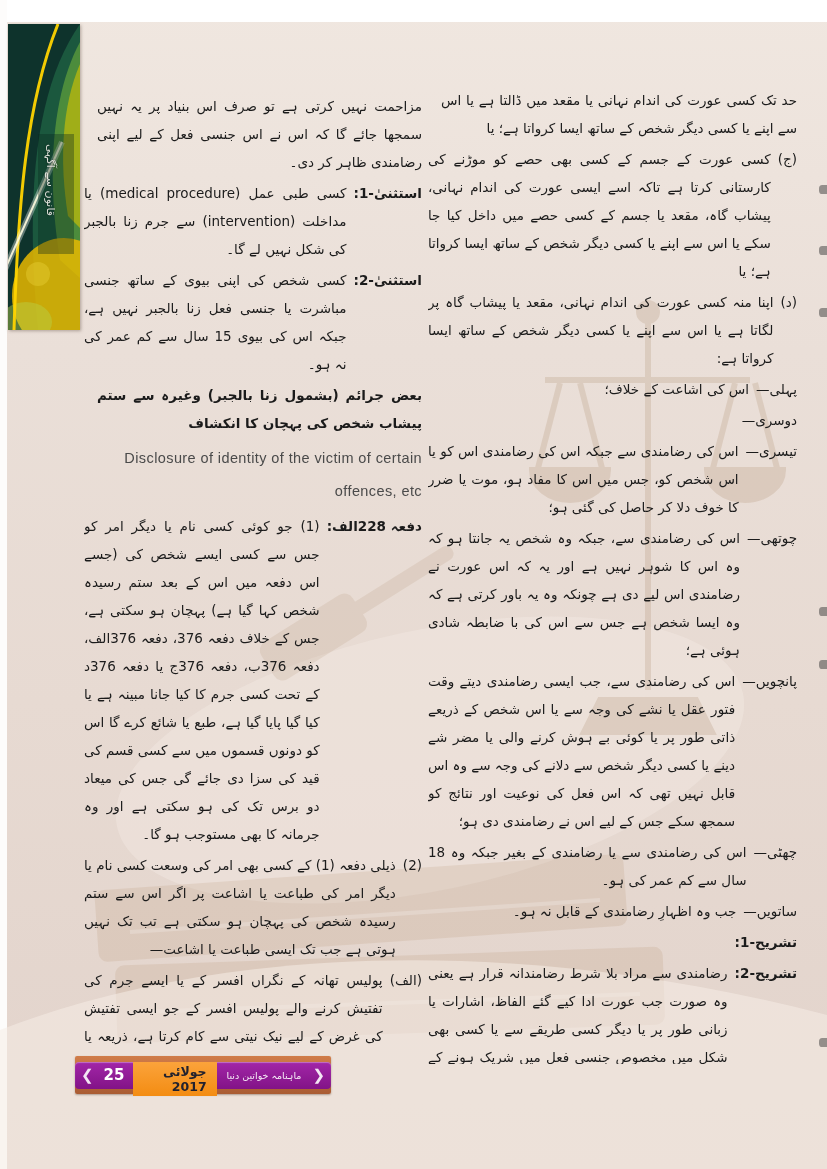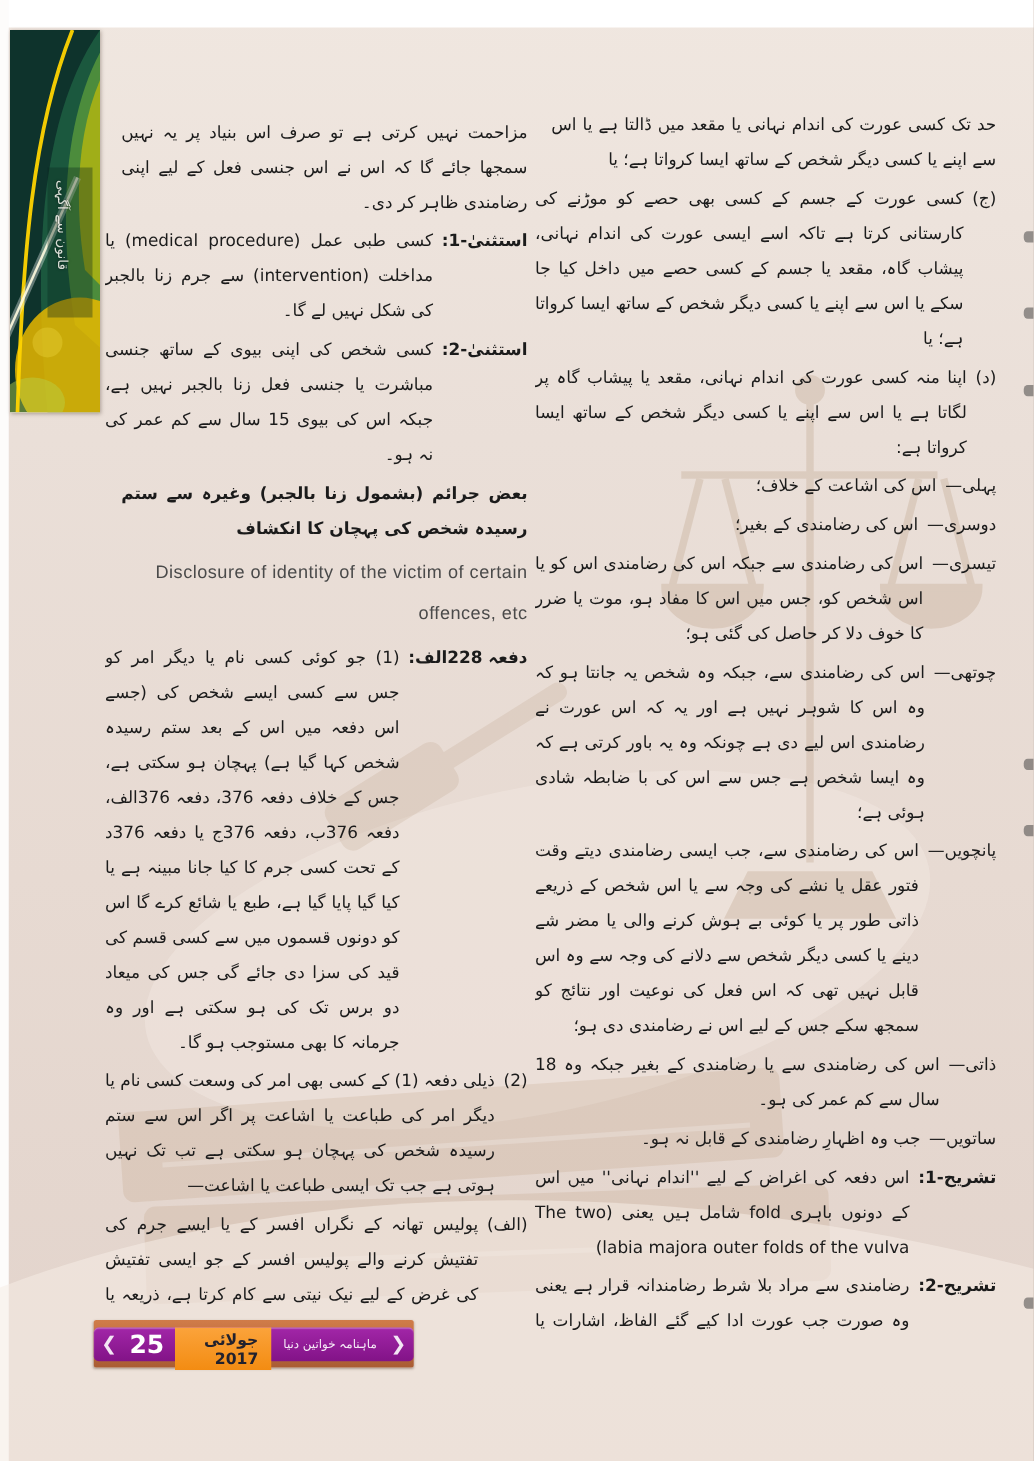--- a/index.html
+++ b/index.html
@@ -44,21 +44,21 @@
     display:flex;align-items:center;justify-content:center;
     background:linear-gradient(180deg,#d07c49 0%,#bc6a3d 55%,#a95c33 100%);
     border-radius:2px;box-shadow:0 1px 2px rgba(80,50,30,.4);
   }
   .ribbon{
     direction:ltr;display:flex;align-items:center;height:27px;
     background:linear-gradient(180deg,#a226a8,#821387);
     border-radius:4px;padding:0 3px;box-shadow:inset 0 1px 1px rgba(255,255,255,.35);
   }
   .chev{color:#f3e6f4;font-size:15px;font-weight:bold;padding:0 3px;line-height:27px;}
-  .rb-num{color:#ffffff;font-weight:bold;font-size:20px;padding:0 7px;}
+  .rb-num{color:#ffffff;font-weight:bold;font-size:15px;padding:0 7px;}
   .rb-date{
     direction:rtl;background:linear-gradient(180deg,#fba33b,#f38c12);
     color:#22222e;font-weight:bold;font-size:12.5px;
     align-self:stretch;display:flex;align-items:center;padding:17px 10px;margin:0 2px;
   }
   .rb-name{direction:rtl;color:#f6ecf7;font-size:9.5px;padding:0 8px;white-space:nowrap;}
 
   
   .frag{position:absolute;right:0;width:8px;height:9px;background:#3a3a3a;opacity:.5;border-radius:40% 0 0 40%;}
 </style>
@@ -123,64 +123,62 @@
     <div class="clause">
       <span class="m">(د)</span>
       <span class="txt">اپنا منہ کسی عورت کی اندام نہانی، مقعد یا پیشاب گاہ پر لگاتا ہے یا اس سے اپنے یا کسی دیگر شخص کے ساتھ ایسا کرواتا ہے:</span>
     </div>
     <div class="clause">
       <span class="m">پہلی—</span>
       <span class="txt">اس کی اشاعت کے خلاف؛</span>
     </div>
     <div class="clause">
       <span class="m">دوسری—</span>
-      <span class="txt">اس کی رضامندی کے بغیر؛</span>
     </div>
     <div class="clause">
       <span class="m">تیسری—</span>
       <span class="txt">اس کی رضامندی سے جبکہ اس کی رضامندی اس کو یا اس شخص کو، جس میں اس کا مفاد ہو، موت یا ضرر کا خوف دلا کر حاصل کی گئی ہو؛</span>
     </div>
     <div class="clause">
       <span class="m">چوتھی—</span>
       <span class="txt">اس کی رضامندی سے، جبکہ وہ شخص یہ جانتا ہو کہ وہ اس کا شوہر نہیں ہے اور یہ کہ اس عورت نے رضامندی اس لیے دی ہے چونکہ وہ یہ باور کرتی ہے کہ وہ ایسا شخص ہے جس سے اس کی با ضابطہ شادی ہوئی ہے؛</span>
     </div>
     <div class="clause">
       <span class="m">پانچویں—</span>
       <span class="txt">اس کی رضامندی سے، جب ایسی رضامندی دیتے وقت فتور عقل یا نشے کی وجہ سے یا اس شخص کے ذریعے ذاتی طور پر یا کوئی بے ہوش کرنے والی یا مضر شے دینے یا کسی دیگر شخص سے دلانے کی وجہ سے وہ اس قابل نہیں تھی کہ اس فعل کی نوعیت اور نتائج کو سمجھ سکے جس کے لیے اس نے رضامندی دی ہو؛</span>
     </div>
     <div class="clause">
-      <span class="m">ذاتی—</span>
+      <span class="m">چھٹی—</span>
       <span class="txt">اس کی رضامندی سے یا رضامندی کے بغیر جبکہ وہ 18 سال سے کم عمر کی ہو۔</span>
     </div>
     <div class="clause">
       <span class="m">ساتویں—</span>
       <span class="txt">جب وہ اظہارِ رضامندی کے قابل نہ ہو۔</span>
     </div>
     <div class="clause">
       <span class="m bold">تشریح-1:</span>
-      <span class="txt">اس دفعہ کی اغراض کے لیے ''اندام نہانی'' میں اس کے دونوں باہری fold شامل ہیں یعنی (The two labia majora outer folds of the vulva)</span>
     </div>
     <div class="clause">
       <span class="m bold">تشریح-2:</span>
       <span class="txt">رضامندی سے مراد بلا شرط رضامندانہ قرار ہے یعنی وہ صورت جب عورت ادا کیے گئے الفاظ، اشارات یا زبانی طور پر یا دیگر کسی طریقے سے یا کسی بھی شکل میں مخصوص جنسی فعل میں شریک ہونے کے لیے رضامند ہو جاتی ہے۔</span>
     </div>
 
   </div>
 
   <div class="col col-left">
     <div class="para">مزاحمت نہیں کرتی ہے تو صرف اس بنیاد پر یہ نہیں سمجھا جائے گا کہ اس نے اس جنسی فعل کے لیے اپنی رضامندی ظاہر کر دی۔</div>
     <div class="clause">
       <span class="m bold">استثنیٰ-1:</span>
       <span class="txt">کسی طبی عمل (medical procedure) یا مداخلت (intervention) سے جرم زنا بالجبر کی شکل نہیں لے گا۔</span>
     </div>
     <div class="clause">
       <span class="m bold">استثنیٰ-2:</span>
       <span class="txt">کسی شخص کی اپنی بیوی کے ساتھ جنسی مباشرت یا جنسی فعل زنا بالجبر نہیں ہے، جبکہ اس کی بیوی 15 سال سے کم عمر کی نہ ہو۔</span>
     </div>
-    <div class="para bold">بعض جرائم (بشمول زنا بالجبر) وغیرہ سے ستم رسیدہ شخص کی پہچان کا انکشاف</div>
+    <div class="para bold">بعض جرائم (بشمول زنا بالجبر) وغیرہ سے ستم پیشاب شخص کی پہچان کا انکشاف</div>
     <div class="en-heading">Disclosure of identity of the victim of certain offences, etc</div>
     <div class="clause">
       <span class="m bold">دفعہ 228الف:</span>
       <span class="txt">(1) جو کوئی کسی نام یا دیگر امر کو جس سے کسی ایسے شخص کی (جسے اس دفعہ میں اس کے بعد ستم رسیدہ شخص کہا گیا ہے) پہچان ہو سکتی ہے، جس کے خلاف دفعہ 376، دفعہ 376الف، دفعہ 376ب، دفعہ 376ج یا دفعہ 376د کے تحت کسی جرم کا کیا جانا مبینہ ہے یا کیا گیا پایا گیا ہے، طبع یا شائع کرے گا اس کو دونوں قسموں میں سے کسی قسم کی قید کی سزا دی جائے گی جس کی میعاد دو برس تک کی ہو سکتی ہے اور وہ جرمانہ کا بھی مستوجب ہو گا۔</span>
     </div>
     <div class="clause">
       <span class="m">(2)</span>
       <span class="txt">ذیلی دفعہ (1) کے کسی بھی امر کی وسعت کسی نام یا دیگر امر کی طباعت یا اشاعت پر اگر اس سے ستم رسیدہ شخص کی پہچان ہو سکتی ہے تب تک نہیں ہوتی ہے جب تک ایسی طباعت یا اشاعت—</span>
     </div>
     <div class="clause">

